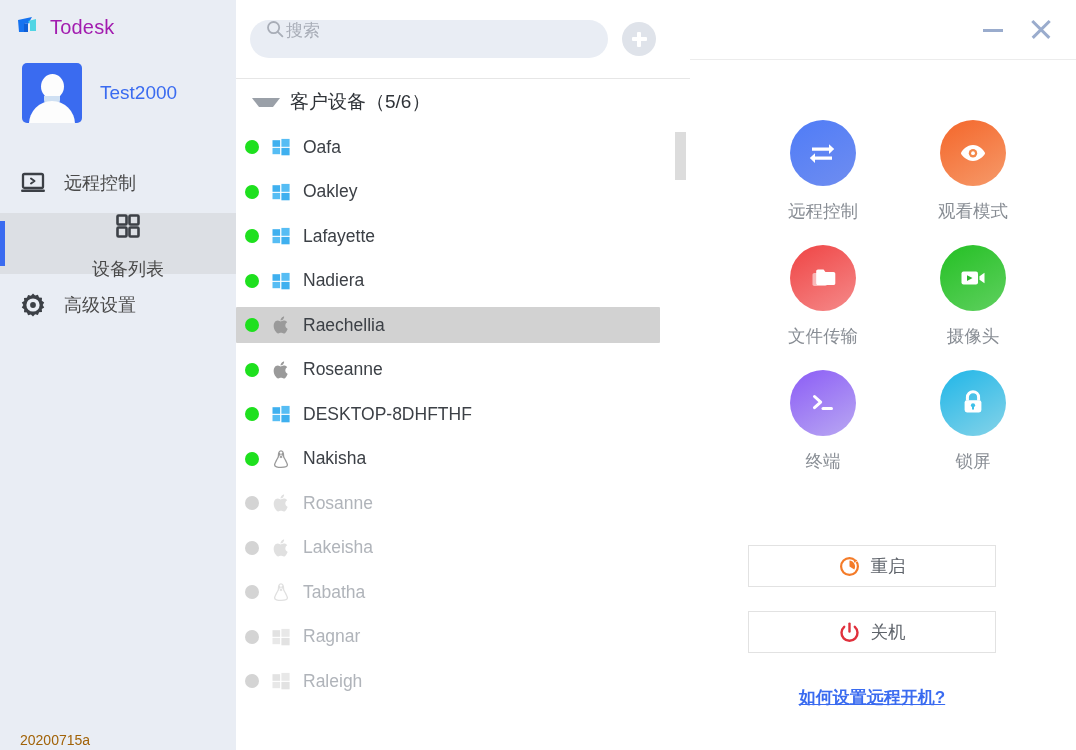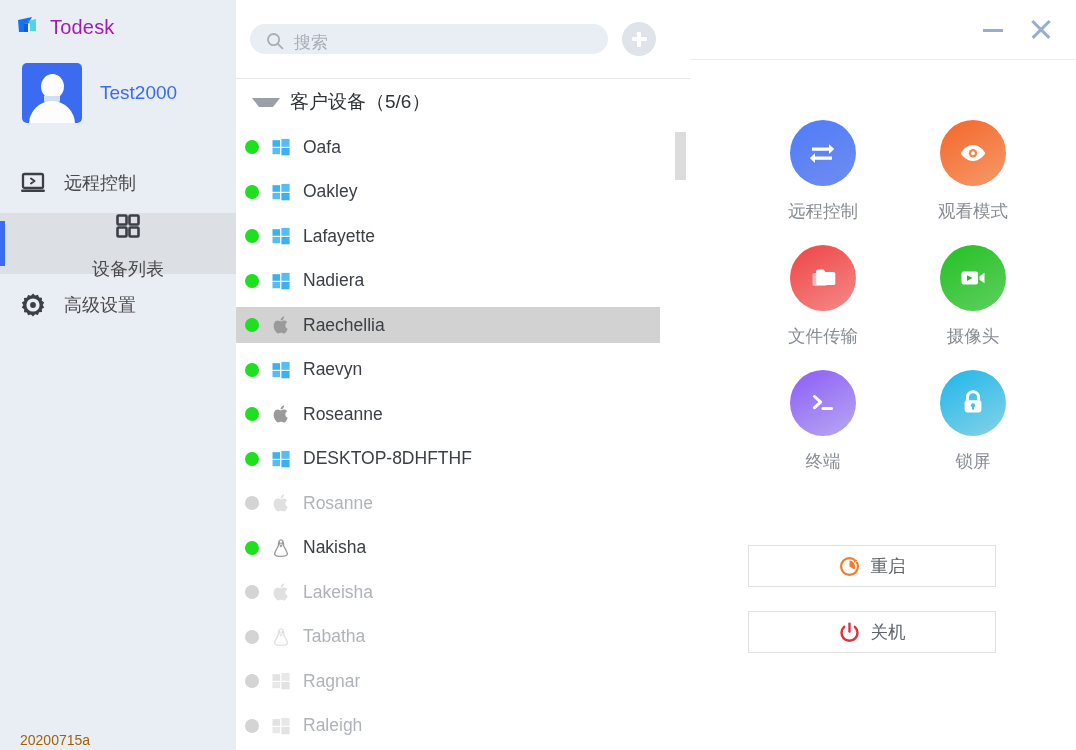--- a/index.html
+++ b/index.html
@@ -164,28 +164,27 @@
     height: 78px;
     display: flex;
     align-items: center;
     padding-left: 14px;
     gap: 14px;
     box-sizing: border-box;
   }
   .search-box {
     position: relative;
     width: 358px;
-    height: 30px;
+    height: 38px;
     border-radius: 19px;
     background: #e9edf4;
     display: flex;
-    align-items: flex-end;
+    align-items: flex-start;
     padding-left: 16px;
     box-sizing: border-box;
-    gap: 8px;
   }
   .search-input {
     border: 0;
     outline: 0;
     background: transparent;
     font-size: 17px;
     color: #4a4a4a;
     width: 290px;
     font-family: "Liberation Sans", "DejaVu Sans", sans-serif;
   }
@@ -608,79 +607,65 @@
               </svg>
             </span>
             <span class="device-name">Raechellia</span>
           </div>
         </div>
         <div class="device-row">
           <div class="row-inner">
             <span class="status-dot"></span>
             <span class="os-icon">
               <svg width="20" height="20" viewBox="0 0 20 20">
+                <path fill="#9a9a9a" d="M14.3 10.6c0-2.2 1.8-3.2 1.9-3.3-1-1.5-2.6-1.7-3.2-1.7-1.4-.1-2.7.8-3.3.8-.7 0-1.7-.8-2.8-.8-1.5 0-2.8.8-3.5 2.1-1.5 2.6-.4 6.5 1.1 8.6.7 1 1.6 2.2 2.7 2.2 1.1 0 1.5-.7 2.8-.7 1.3 0 1.6.7 2.8.7 1.2 0 1.9-1 2.6-2.1.8-1.2 1.2-2.4 1.2-2.5-.1 0-2.3-.9-2.3-3.3z"></path>
+                <path fill="#9a9a9a" d="M12.2 4.3c.6-.7 1-1.7.9-2.7-.9 0-2 .6-2.6 1.3-.6.6-1.1 1.7-.9 2.6 1 .1 2-.5 2.6-1.2z"></path>
+              </svg>
+            </span>
+            <span class="device-name">Roseanne</span>
+          </div>
+        </div>
+        <div class="device-row">
+          <div class="row-inner">
+            <span class="status-dot"></span>
+            <span class="os-icon">
+              <svg width="20" height="20" viewBox="0 0 20 20">
                 <rect x="1.5" y="3.2" width="7.6" height="6.6" fill="#3fb0ef"></rect>
                 <rect x="10.4" y="1.9" width="8.2" height="7.9" fill="#56bdf4"></rect>
                 <rect x="1.5" y="10.9" width="7.6" height="6.3" fill="#56bdf4"></rect>
                 <rect x="10.4" y="10.9" width="8.2" height="7.4" fill="#3fb0ef"></rect>
               </svg>
             </span>
-            <span class="device-name">Raevyn</span>
-          </div>
-        </div>
-        <div class="device-row">
-          <div class="row-inner">
-            <span class="status-dot"></span>
-            <span class="os-icon">
-              <svg width="20" height="20" viewBox="0 0 20 20">
-                <path fill="#9a9a9a" d="M14.3 10.6c0-2.2 1.8-3.2 1.9-3.3-1-1.5-2.6-1.7-3.2-1.7-1.4-.1-2.7.8-3.3.8-.7 0-1.7-.8-2.8-.8-1.5 0-2.8.8-3.5 2.1-1.5 2.6-.4 6.5 1.1 8.6.7 1 1.6 2.2 2.7 2.2 1.1 0 1.5-.7 2.8-.7 1.3 0 1.6.7 2.8.7 1.2 0 1.9-1 2.6-2.1.8-1.2 1.2-2.4 1.2-2.5-.1 0-2.3-.9-2.3-3.3z"></path>
-                <path fill="#9a9a9a" d="M12.2 4.3c.6-.7 1-1.7.9-2.7-.9 0-2 .6-2.6 1.3-.6.6-1.1 1.7-.9 2.6 1 .1 2-.5 2.6-1.2z"></path>
-              </svg>
-            </span>
-            <span class="device-name">Roseanne</span>
-          </div>
-        </div>
-        <div class="device-row">
-          <div class="row-inner">
-            <span class="status-dot"></span>
-            <span class="os-icon">
-              <svg width="20" height="20" viewBox="0 0 20 20">
-                <rect x="1.5" y="3.2" width="7.6" height="6.6" fill="#3fb0ef"></rect>
-                <rect x="10.4" y="1.9" width="8.2" height="7.9" fill="#56bdf4"></rect>
-                <rect x="1.5" y="10.9" width="7.6" height="6.3" fill="#56bdf4"></rect>
-                <rect x="10.4" y="10.9" width="8.2" height="7.4" fill="#3fb0ef"></rect>
-              </svg>
-            </span>
             <span class="device-name">DESKTOP-8DHFTHF</span>
-          </div>
-        </div>
-        <div class="device-row offline">
-          <div class="row-inner">
-            <span class="status-dot"></span>
-            <span class="os-icon">
-              <svg width="20" height="20" viewBox="0 0 20 20">
-                <path fill="#e0e0e0" d="M14.3 10.6c0-2.2 1.8-3.2 1.9-3.3-1-1.5-2.6-1.7-3.2-1.7-1.4-.1-2.7.8-3.3.8-.7 0-1.7-.8-2.8-.8-1.5 0-2.8.8-3.5 2.1-1.5 2.6-.4 6.5 1.1 8.6.7 1 1.6 2.2 2.7 2.2 1.1 0 1.5-.7 2.8-.7 1.3 0 1.6.7 2.8.7 1.2 0 1.9-1 2.6-2.1.8-1.2 1.2-2.4 1.2-2.5-.1 0-2.3-.9-2.3-3.3z"></path>
-                <path fill="#e0e0e0" d="M12.2 4.3c.6-.7 1-1.7.9-2.7-.9 0-2 .6-2.6 1.3-.6.6-1.1 1.7-.9 2.6 1 .1 2-.5 2.6-1.2z"></path>
-              </svg>
-            </span>
-            <span class="device-name">Rosanne</span>
           </div>
         </div>
         <div class="device-row">
           <div class="row-inner">
             <span class="status-dot"></span>
             <span class="os-icon">
               <svg width="20" height="20" viewBox="0 0 20 20">
                 <path fill="none" stroke="#9a9a9a" stroke-width="1.3" d="M7.4 7.2c0-3 .8-5.4 2.6-5.4s2.6 2.4 2.6 5.4c0 1.3 1.1 2.3 1.9 4.1.8 1.8 1.9 3.4 1.9 4.8 0 1.6-2.9 2.3-6.4 2.3S3.6 17.7 3.6 16.1c0-1.4 1.1-3 1.9-4.8.8-1.8 1.9-2.8 1.9-4.1z"></path>
                 <ellipse cx="8.5" cy="5.3" rx="1.1" ry="1.5" fill="#9a9a9a"></ellipse>
                 <ellipse cx="11.5" cy="5.3" rx="1.1" ry="1.5" fill="#9a9a9a"></ellipse>
                 <path fill="#9a9a9a" d="M10 6.6l1.7 1.5-1.7 1.2-1.7-1.2z"></path>
               </svg>
             </span>
             <span class="device-name">Nakisha</span>
+          </div>
+        </div>
+        <div class="device-row offline">
+          <div class="row-inner">
+            <span class="status-dot"></span>
+            <span class="os-icon">
+              <svg width="20" height="20" viewBox="0 0 20 20">
+                <path fill="#e0e0e0" d="M14.3 10.6c0-2.2 1.8-3.2 1.9-3.3-1-1.5-2.6-1.7-3.2-1.7-1.4-.1-2.7.8-3.3.8-.7 0-1.7-.8-2.8-.8-1.5 0-2.8.8-3.5 2.1-1.5 2.6-.4 6.5 1.1 8.6.7 1 1.6 2.2 2.7 2.2 1.1 0 1.5-.7 2.8-.7 1.3 0 1.6.7 2.8.7 1.2 0 1.9-1 2.6-2.1.8-1.2 1.2-2.4 1.2-2.5-.1 0-2.3-.9-2.3-3.3z"></path>
+                <path fill="#e0e0e0" d="M12.2 4.3c.6-.7 1-1.7.9-2.7-.9 0-2 .6-2.6 1.3-.6.6-1.1 1.7-.9 2.6 1 .1 2-.5 2.6-1.2z"></path>
+              </svg>
+            </span>
+            <span class="device-name">Rosanne</span>
           </div>
         </div>
         <div class="device-row offline">
           <div class="row-inner">
             <span class="status-dot"></span>
             <span class="os-icon">
               <svg width="20" height="20" viewBox="0 0 20 20">
                 <path fill="#e0e0e0" d="M14.3 10.6c0-2.2 1.8-3.2 1.9-3.3-1-1.5-2.6-1.7-3.2-1.7-1.4-.1-2.7.8-3.3.8-.7 0-1.7-.8-2.8-.8-1.5 0-2.8.8-3.5 2.1-1.5 2.6-.4 6.5 1.1 8.6.7 1 1.6 2.2 2.7 2.2 1.1 0 1.5-.7 2.8-.7 1.3 0 1.6.7 2.8.7 1.2 0 1.9-1 2.6-2.1.8-1.2 1.2-2.4 1.2-2.5-.1 0-2.3-.9-2.3-3.3z"></path>
                 <path fill="#e0e0e0" d="M12.2 4.3c.6-.7 1-1.7.9-2.7-.9 0-2 .6-2.6 1.3-.6.6-1.1 1.7-.9 2.6 1 .1 2-.5 2.6-1.2z"></path>
               </svg>
@@ -824,15 +809,16 @@
         <span class="power-icon">
           <svg width="21" height="21" viewBox="0 0 21 21">
             <path d="M5.2 4.8 A8 8 0 1 0 15.8 4.8" fill="none" stroke="#e0303c" stroke-width="2.4" stroke-linecap="round"></path>
             <line x1="10.5" y1="1.6" x2="10.5" y2="9.6" stroke="#e0303c" stroke-width="2.4" stroke-linecap="round"></line>
           </svg>
         </span>
         <span class="power-btn-label">关机</span>
       </div>
     </div>
 
+    <div class="help-link">如何设置远程开机?</div>
   </div>
 
 </div>
 
 </body></html>

